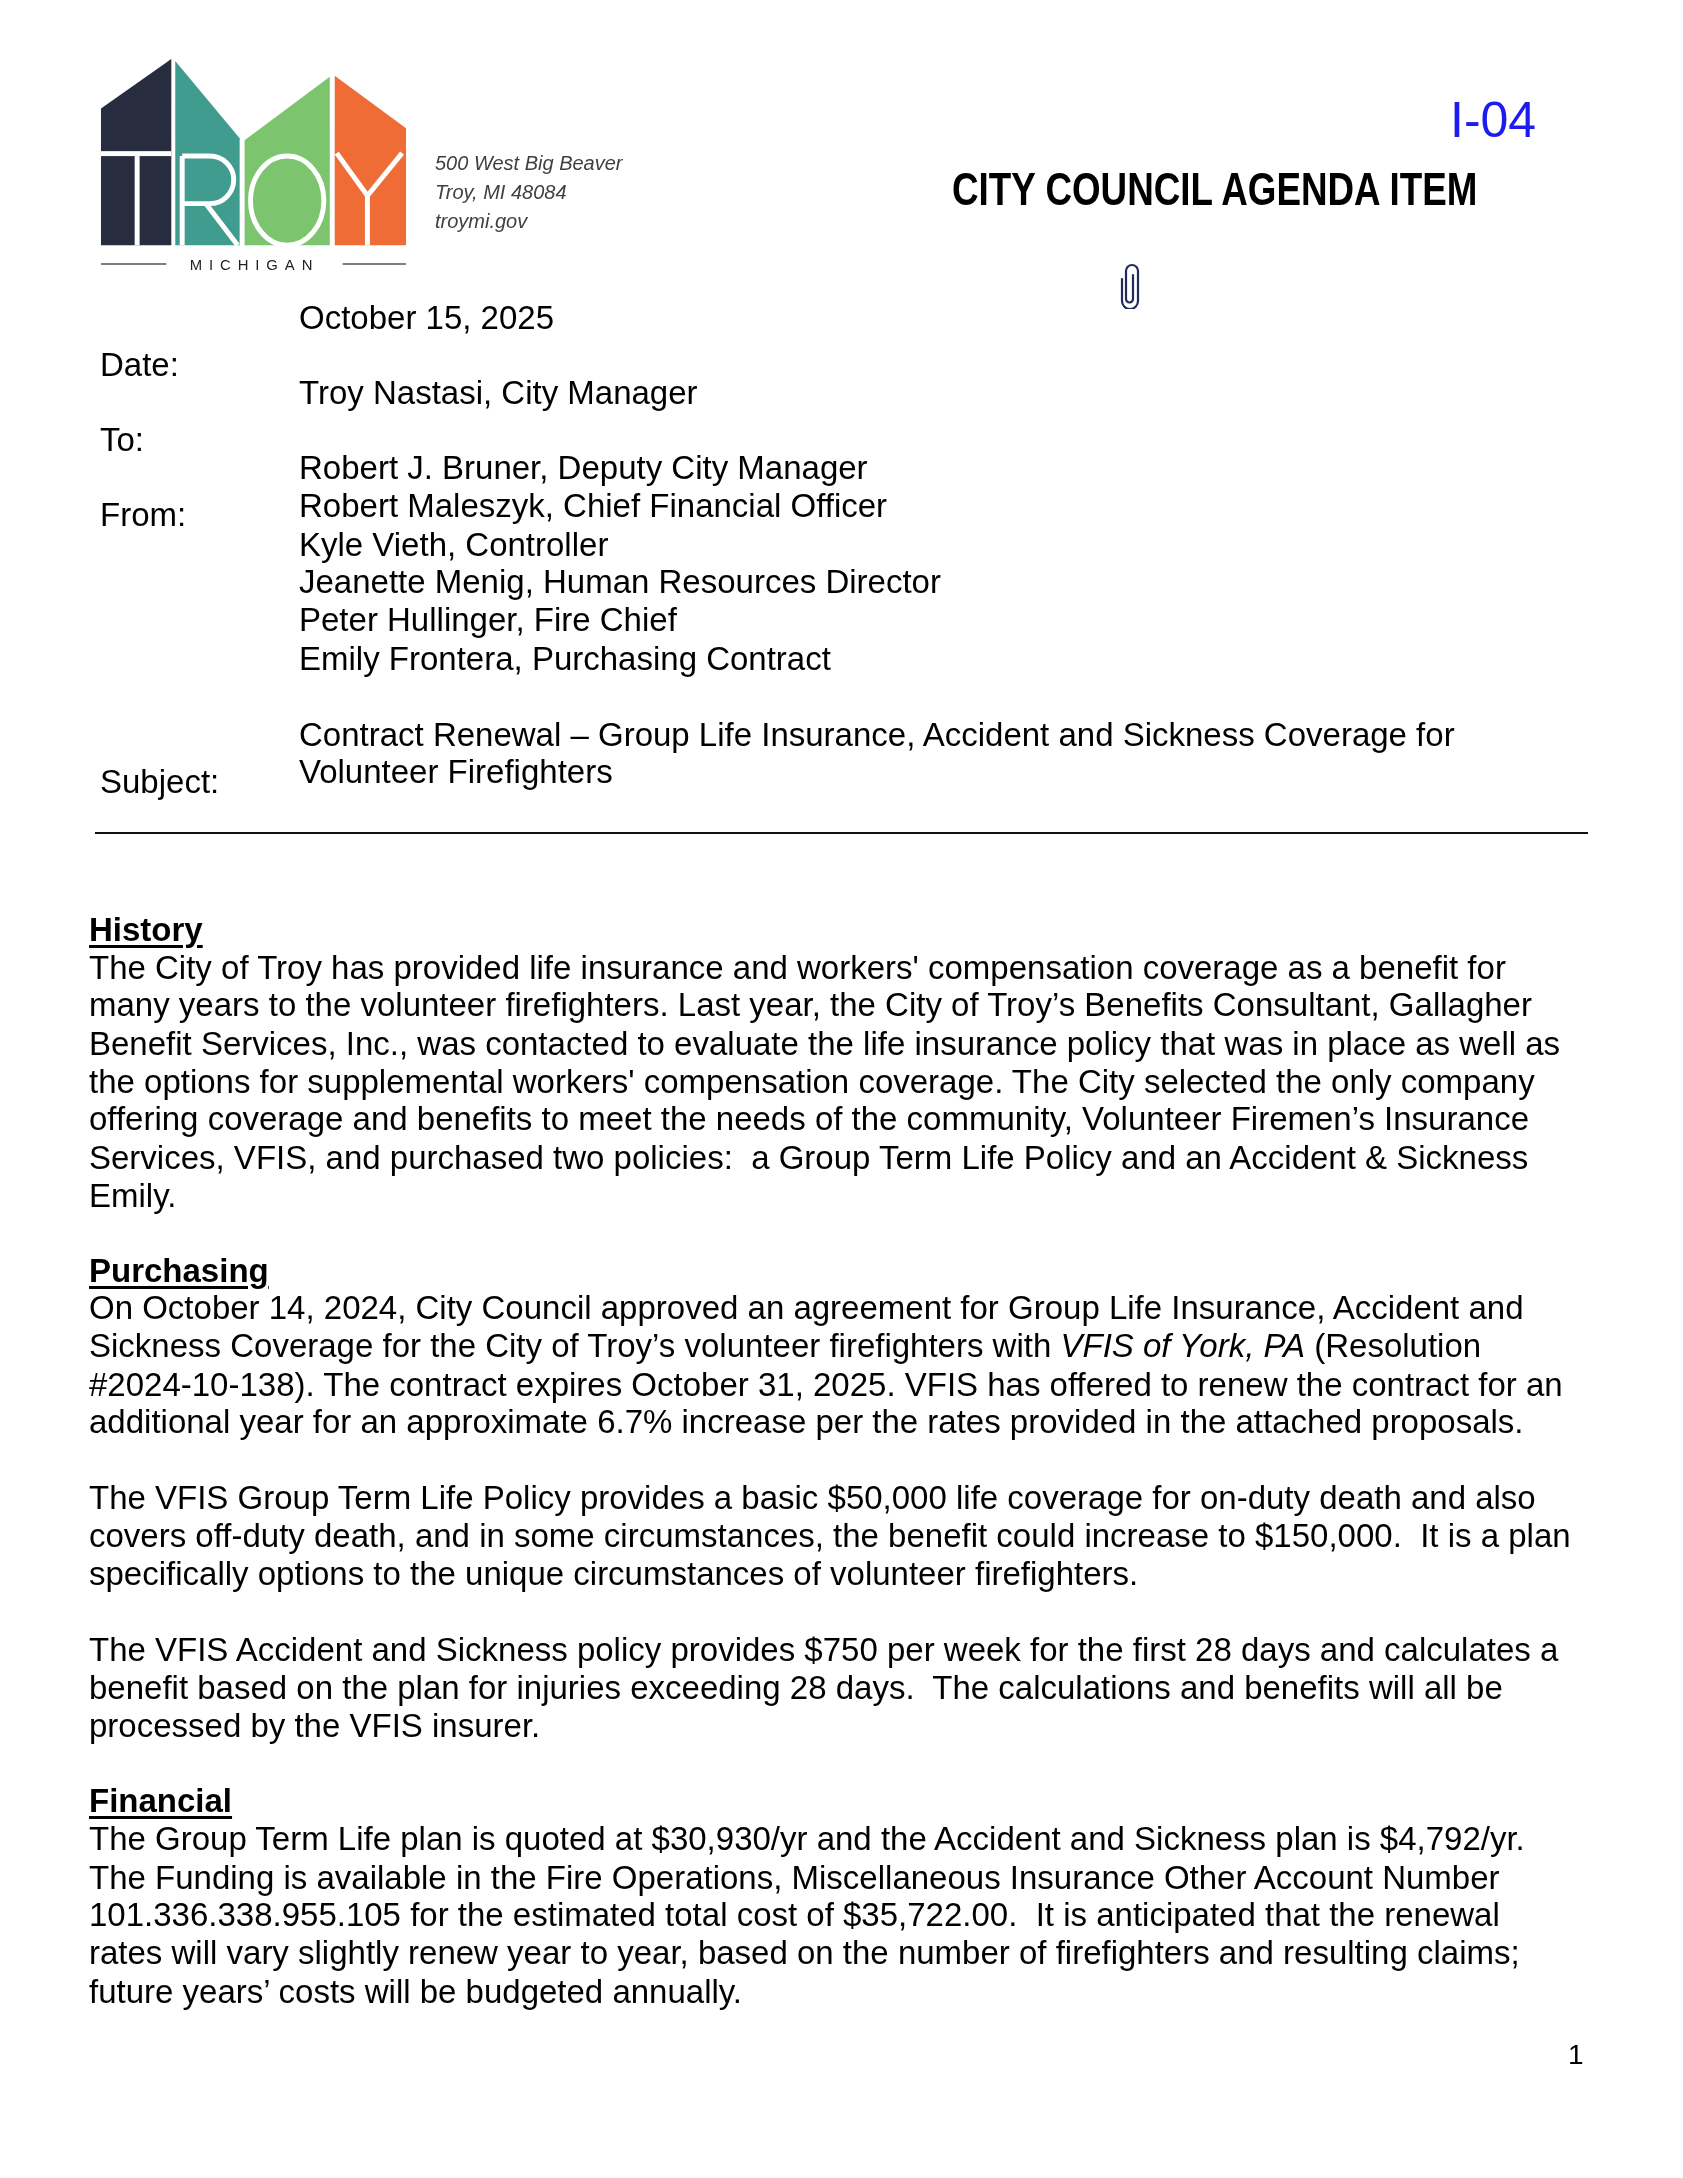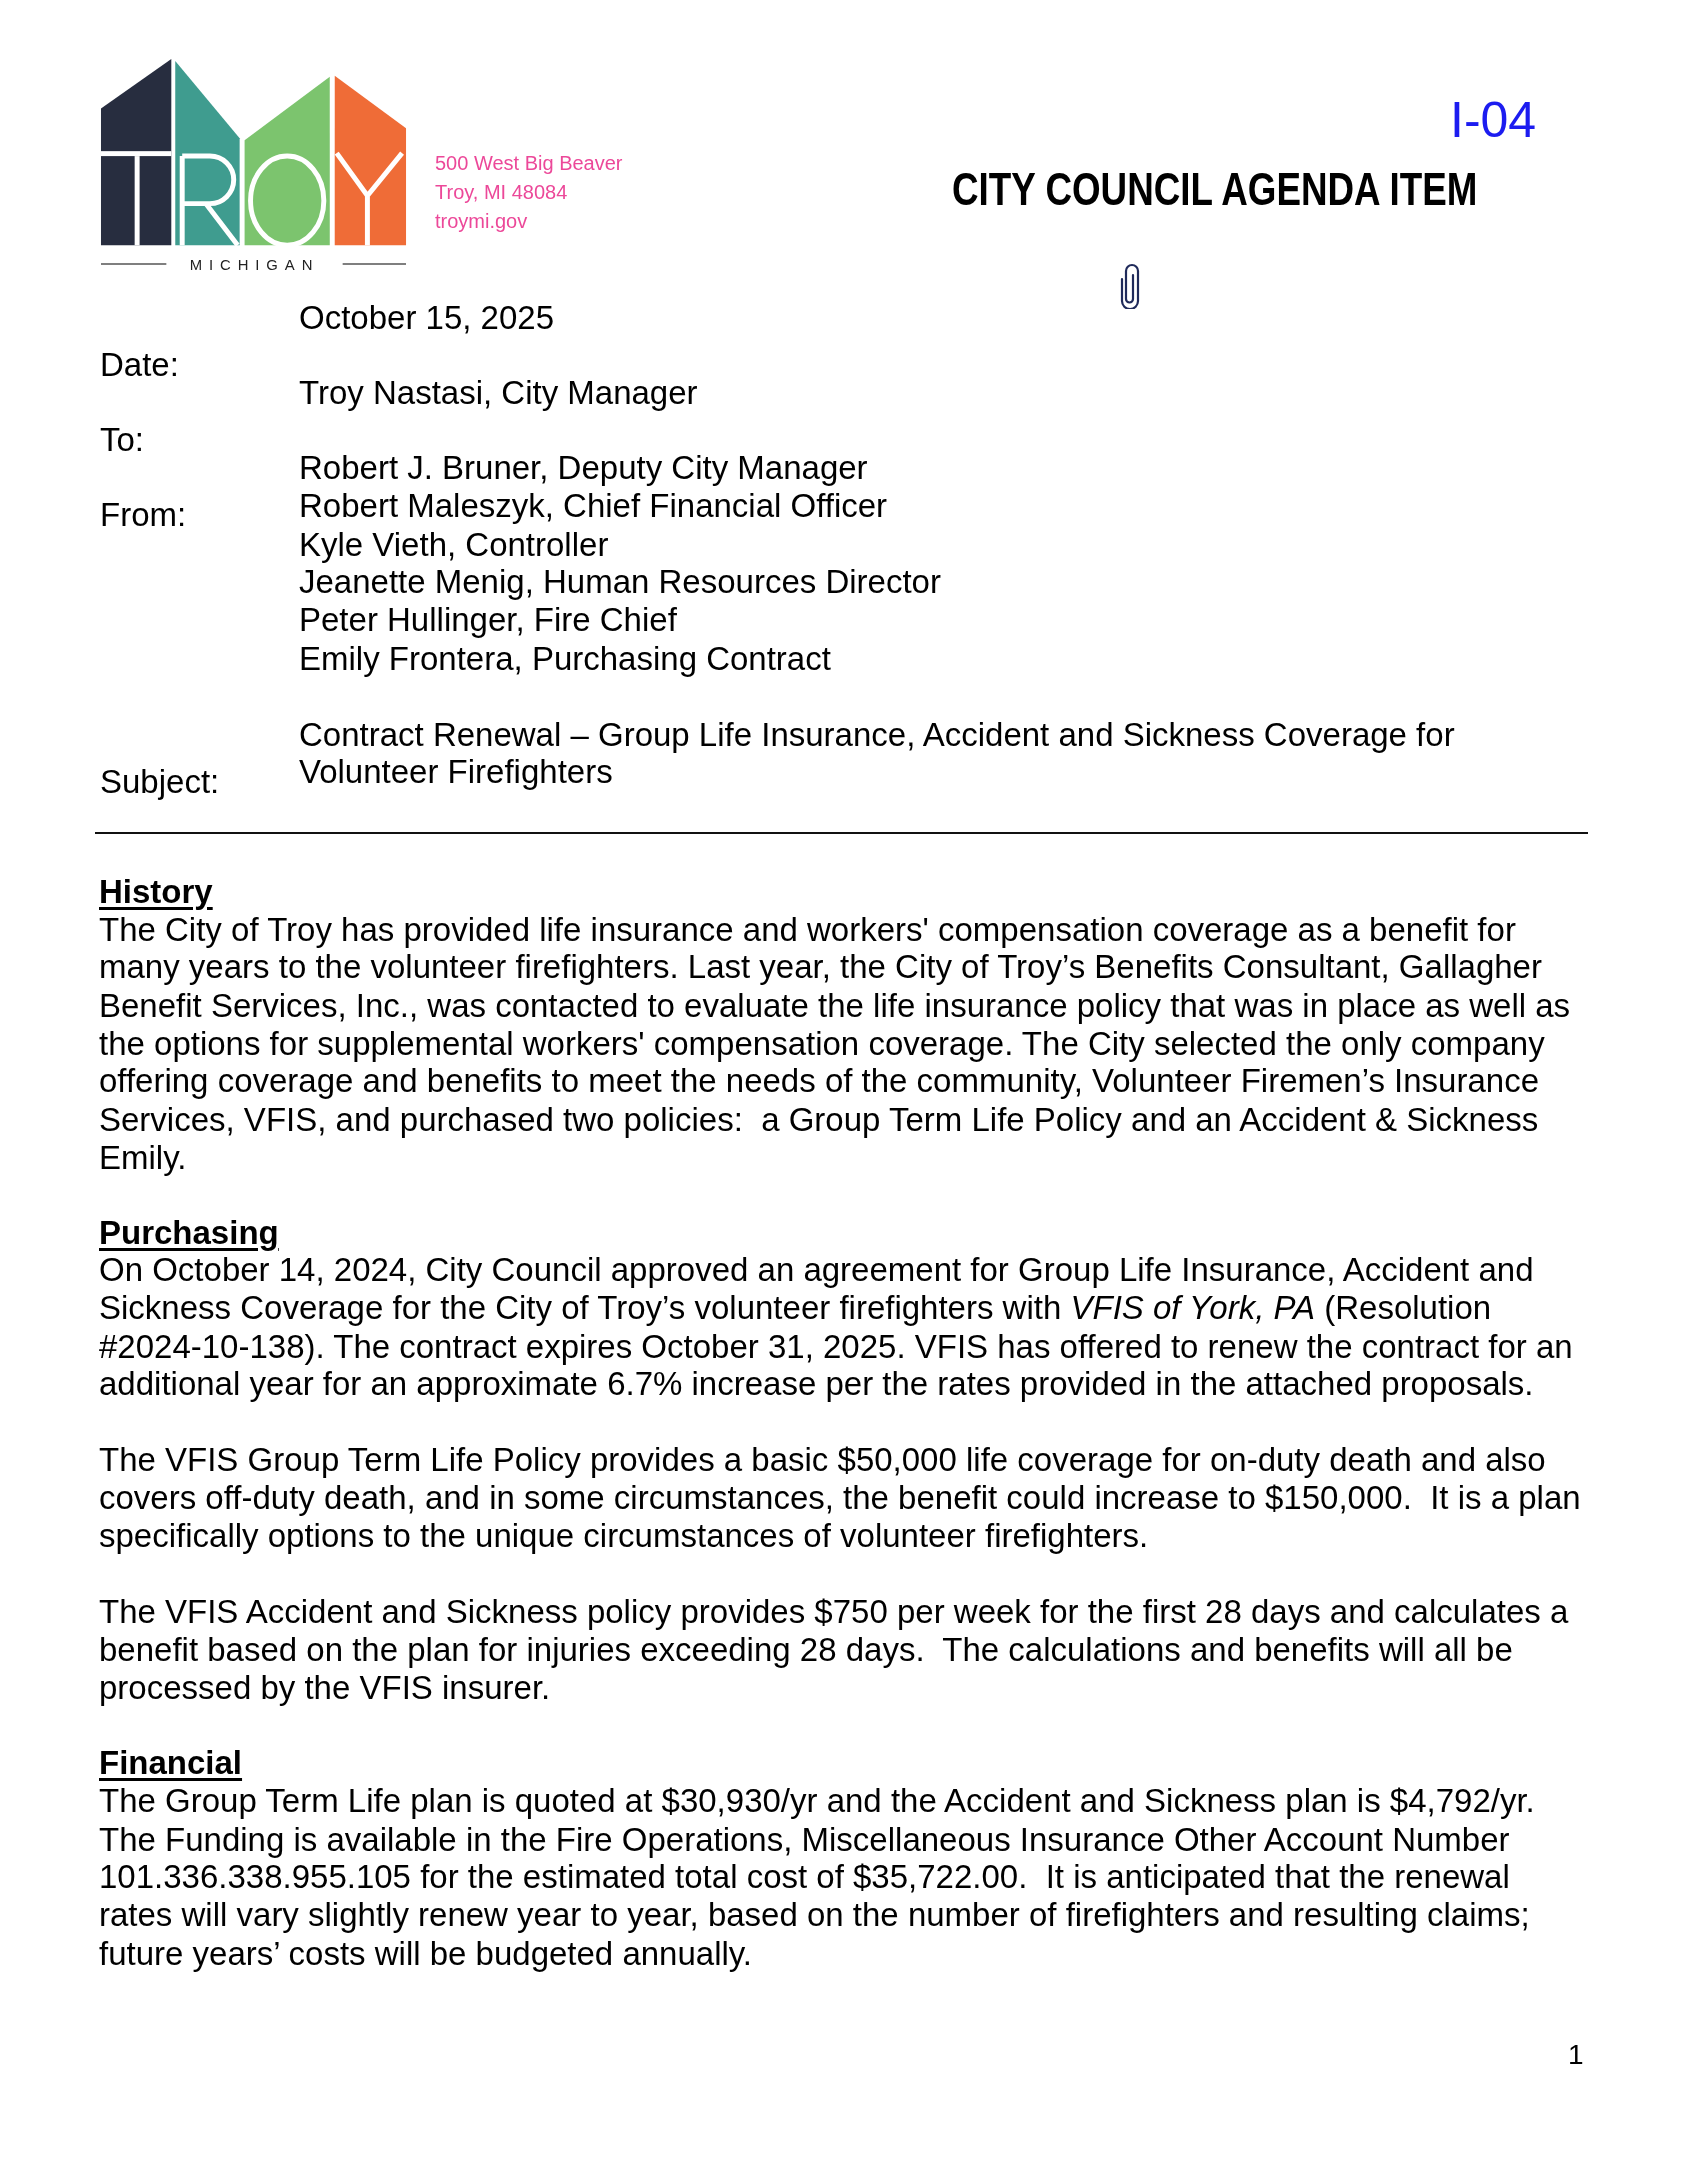--- a/index.html
+++ b/index.html
@@ -1,29 +1,29 @@
 <!DOCTYPE html>
 <html><head>
 <meta charset="utf-8">
 <style>
   html, body { margin: 0; padding: 0; background: #ffffff; }
   body { width: 1683px; height: 2178px; position: relative; overflow: hidden; font-family: "Liberation Sans", sans-serif; color: #000; }
   .abs { position: absolute; white-space: pre; }
   .txt { font-size: 33px; line-height: 38px; }
   .logo { position: absolute; left: 99px; top: 57px; width: 311px; height: 218px; }
-  .address { position: absolute; left: 435px; top: 149px; font-size: 20px; line-height: 29px; color: #ec4899; }
+  .address { position: absolute; left: 435px; top: 149px; font-size: 20px; line-height: 29px; color: #404040; font-style: italic; }
   .address div { white-space: pre; }
   .item-code { position: absolute; left: 1450px; top: 61px; font-size: 50px; line-height: 55px; color: #1c1cf0; margin-top: 32px; }
   .title { position: absolute; left: 952px; top: 164px; font-size: 46px; line-height: 50px; font-weight: bold; transform-origin: left top; transform: scaleX(0.80); letter-spacing: 0; white-space: pre; }
   .clip { position: absolute; left: 1119px; top: 263px; width: 22px; height: 46px; }
   .label { left: 100px; margin-top: 47px; }
   .value { left: 299px; }
   .divider { position: absolute; left: 95px; top: 832px; width: 1493px; height: 2px; background: #111; }
   .heading { font-weight: bold; text-decoration: underline; text-decoration-thickness: 3px; text-underline-offset: 4px; }
-  .body-line { left: 99px; }
+  .body-line { left: 89px; margin-top: 38px; }
   .italic { font-style: italic; }
   .page-num { position: absolute; left: 1568px; top: 2039px; font-size: 28px; line-height: 32px; }
 </style>
 </head>
 <body>
 
 <div class="logo">
   <svg width="311" height="218" viewBox="0 0 314 220">
 
     <polygon points="2,52 73,2 73,190 2,190" fill="#272d3f"></polygon>

